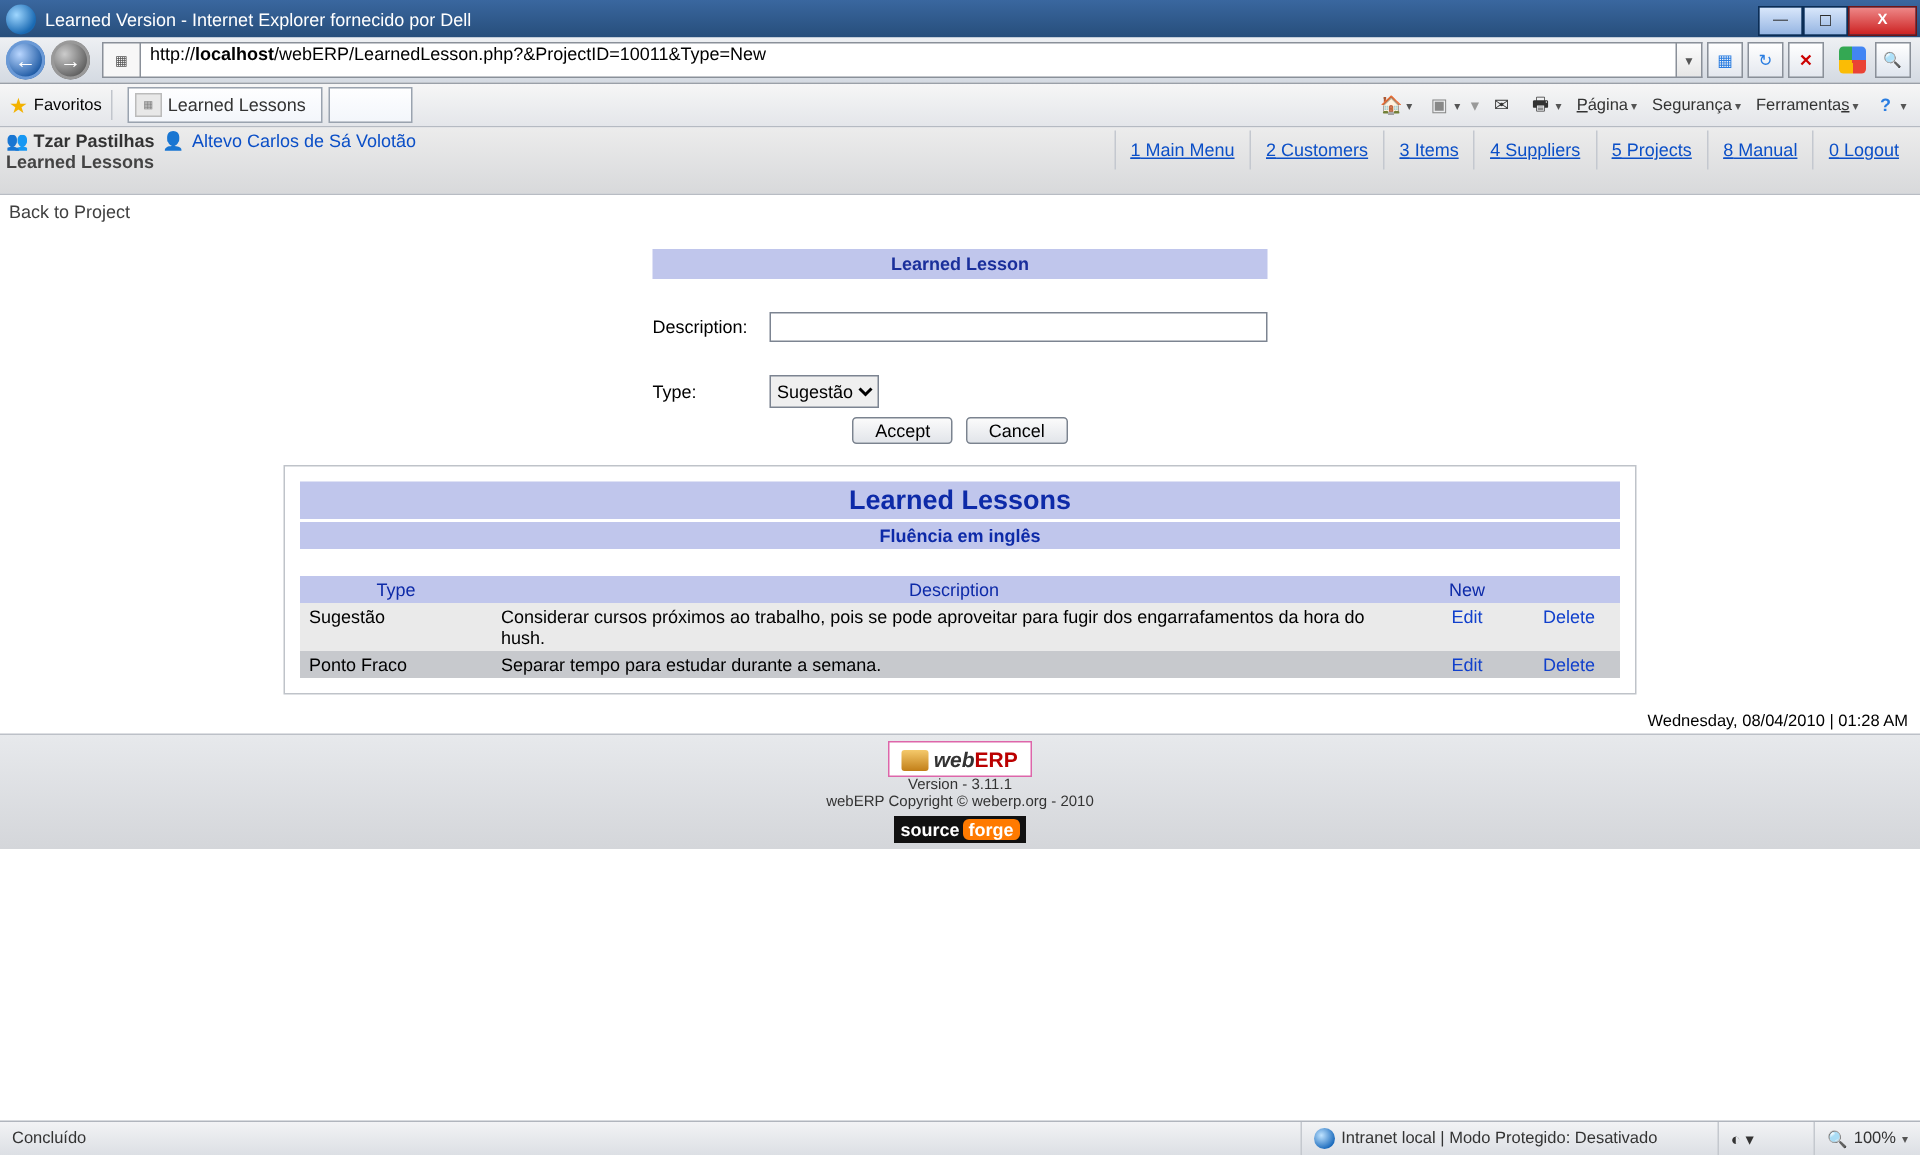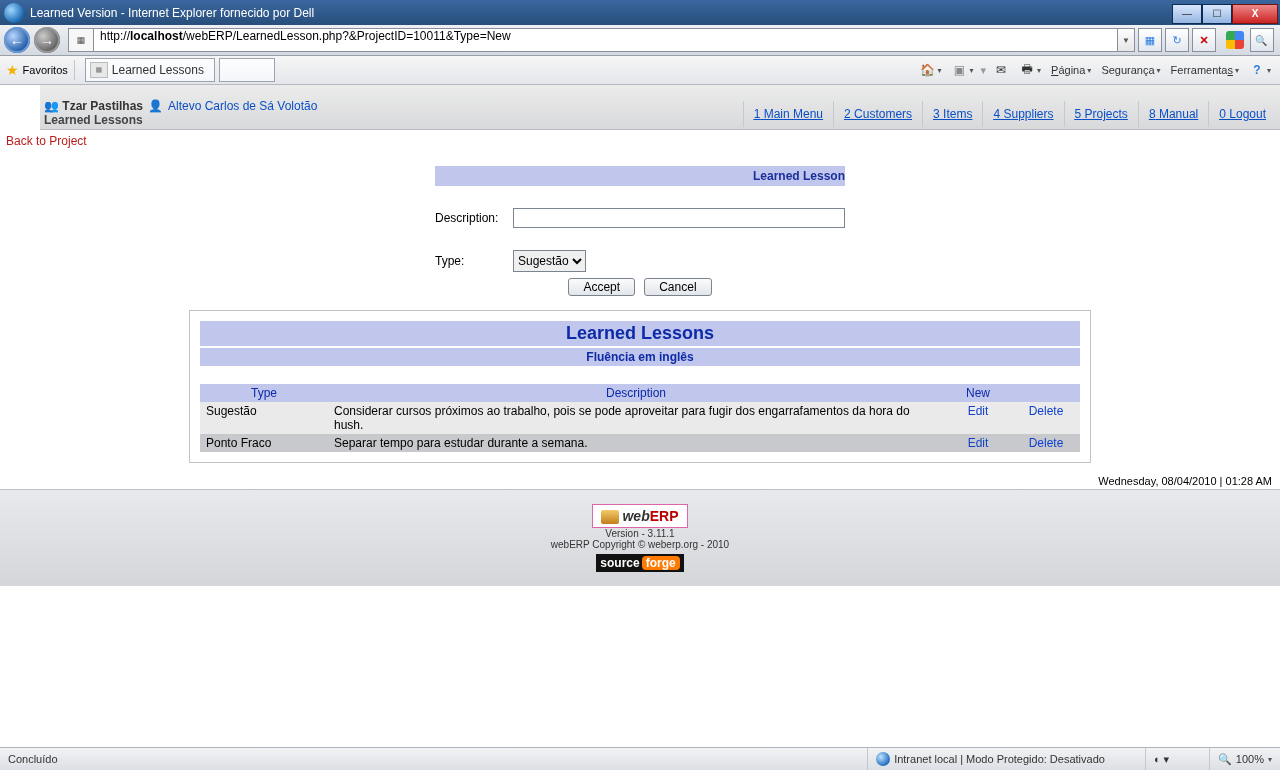--- a/index.html
+++ b/index.html
@@ -30,54 +30,54 @@
   .sep{width:1px;height:20px;background:#c1c5cc;margin:0 6px;}
   .tab{height:22px;border:1px solid #9aa3af;background:linear-gradient(#fefeff,#f3f6fb);display:flex;align-items:center;padding:0 10px 0 4px;margin-left:4px;font-size:12px;color:#333;}
   .tab .ticon{width:16px;height:14px;background:#e8e8e8;border:1px solid #bbb;margin-right:4px;font-size:7px;display:flex;align-items:center;justify-content:center;color:#777;}
   .tab.blank{width:40px;}
   .cmdstrip{margin-left:auto;display:flex;align-items:center;gap:4px;padding-right:6px;font-size:11px;color:#333;}
   .csbtn{display:flex;align-items:center;gap:2px;padding:2px 3px;}
   .csbtn u{text-decoration:underline;}
   .dd{font-size:8px;color:#555;}
   .csico{width:16px;height:16px;display:flex;align-items:center;justify-content:center;font-size:12px;}
   
-  .app-hdr{background:linear-gradient(#ececec,#d8d9db);border-bottom:1px solid #b8bcc3;display:flex;align-items:flex-end;padding:2px 4px;min-height:40px;margin-left:40px;}
+  .app-hdr{background:linear-gradient(#ececec,#d8d9db);border-bottom:1px solid #b8bcc3;display:flex;align-items:flex-start;padding:2px 4px;min-height:40px;}
   .app-hdr .crumb{font-size:12px;color:#333;}
   .app-hdr .crumb b{font-weight:bold;}
   .app-hdr .crumb a{color:#0b4fc7;text-decoration:none;}
   .app-hdr .usericon{color:#5a7;display:inline-block;padding:0 2px;}
   .app-hdr .secondline{font-weight:bold;font-size:12px;color:#444;}
   .mainmenu{margin-left:auto;display:flex;}
   .mmitem{padding:6px 10px;border-left:1px solid #c4c8cf;color:#0b4fc7;font-size:12px;white-space:nowrap;}
   .mmitem u{text-decoration:underline;}
   .page{padding:4px 6px;}
-  .page a.backlink{color:#b91c1c;font-size:12px;text-decoration:none;}
+  .page a.backlink{color:#404040;font-size:12px;text-decoration:none;}
   
   .formwrap{width:410px;margin:18px auto 14px auto;}
-  .formhdr{background:#c0c6ec;text-align:right;font-weight:bold;color:#1a2f9b;font-size:12px;padding:3px 0;}
+  .formhdr{background:#c0c6ec;text-align:center;font-weight:bold;color:#1a2f9b;font-size:12px;padding:3px 0;}
   .formrow{display:flex;align-items:center;margin-top:22px;font-size:12px;}
   .formrow label{width:78px;}
   .formrow input[type=text]{flex:1;height:18px;border:1px solid #7c8491;font-size:12px;padding:0 2px;}
   .formrow select{height:22px;border:1px solid #7c8491;font-size:12px;}
   .btnrow{text-align:center;margin-top:6px;}
   .btnrow button{font-size:12px;padding:1px 14px;border:1px solid #7b838f;background:linear-gradient(#fbfbfb,#e2e5ea);border-radius:3px;margin:0 3px;}
   
   .panel{width:880px;margin:0 auto;border:1px solid #bfc3c9;padding:10px;background:#fff;}
   .bigttl{background:#c0c6ec;text-align:center;color:#0d2aa8;font-size:18px;font-weight:bold;padding:2px 0;}
   .subttl{background:#c0c6ec;text-align:center;color:#0d2aa8;font-weight:bold;font-size:12px;padding:2px 0;margin-top:2px;}
   table.lessons{width:100%;border-collapse:collapse;margin-top:18px;font-size:12px;}
   table.lessons th{background:#c0c6ec;color:#0d2aa8;font-weight:normal;padding:2px 4px;}
   table.lessons th a{color:#0d2aa8;}
   table.lessons td{padding:2px 6px;vertical-align:top;}
   tr.odd td{background:#eaeaea;}
   tr.even td{background:#c7c9cd;}
   table.lessons a{color:#1140cc;text-decoration:none;}
   .dtline{text-align:right;font-size:11px;padding:8px 8px 0 0;}
   
-  .appfoot{background:linear-gradient(#e7e9ec,#d4d6da);border-top:1px solid #bcc0c7;text-align:center;padding:14px 0;font-size:10px;color:#333;margin-top:2px;}
+  .appfoot{background:linear-gradient(#e7e9ec,#d4d6da);border-top:1px solid #bcc0c7;text-align:center;padding:4px 0;font-size:10px;color:#333;margin-top:2px;}
   .erplogo{display:inline-block;background:#fff;border:1px solid #d6a;padding:3px 8px;font-size:14px;}
   .erplogo .box{display:inline-block;width:18px;height:14px;background:linear-gradient(#f5c96b,#c27f18);margin-right:3px;vertical-align:middle;border-radius:2px;}
   .erplogo i{font-style:italic;font-weight:bold;}
   .sforge{display:inline-block;margin-top:4px;background:#111;color:#fff;padding:2px 4px;font-size:12px;font-weight:bold;}
   .sforge .or{background:#ff7a00;color:#fff;padding:0 4px;margin-left:2px;border-radius:4px;}
   
   .statusbar{position:absolute;bottom:0;left:0;right:0;height:22px;background:linear-gradient(#f2f3f5,#dcdfe4);border-top:1px solid #b0b5bd;display:flex;align-items:center;font-size:11px;color:#333;gap:32px;}
   .statusbar .cell{padding:0 8px;border-left:1px solid #c4c8ce;height:100%;display:flex;align-items:center;gap:4px;}
   .statusbar .cell:first-child{border-left:none;flex:1;}
   .globe{width:14px;height:14px;border-radius:50%;background:radial-gradient(circle at 35% 35%,#bfe3ff,#1768bb 75%);display:inline-block;}

